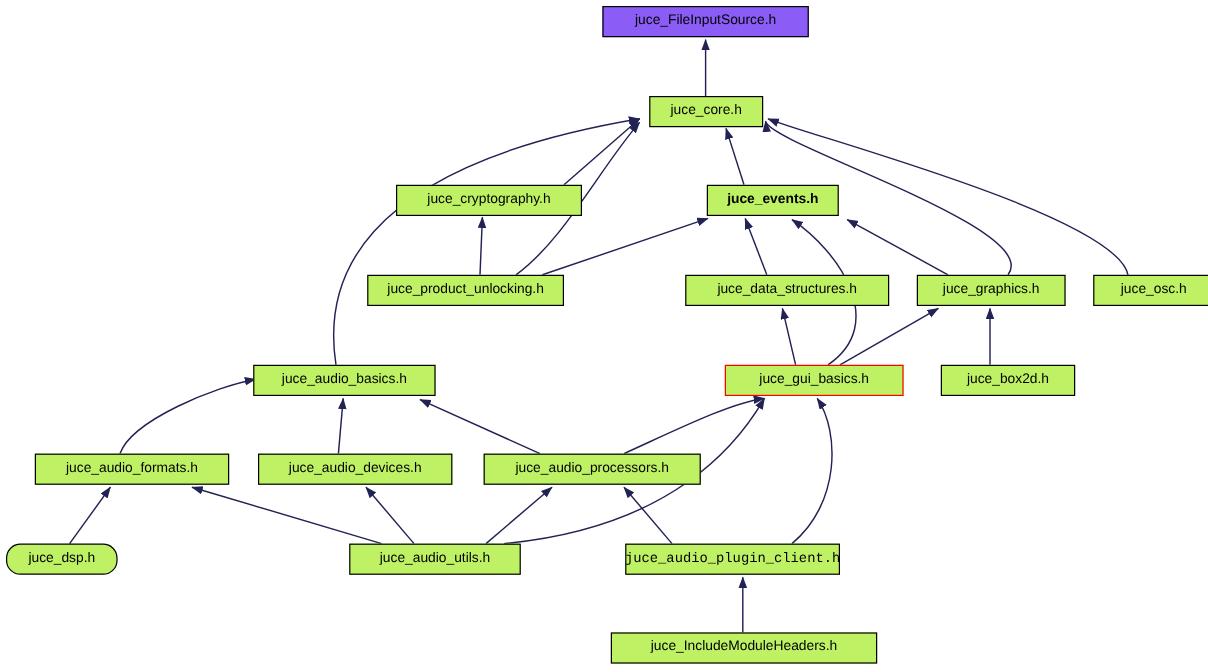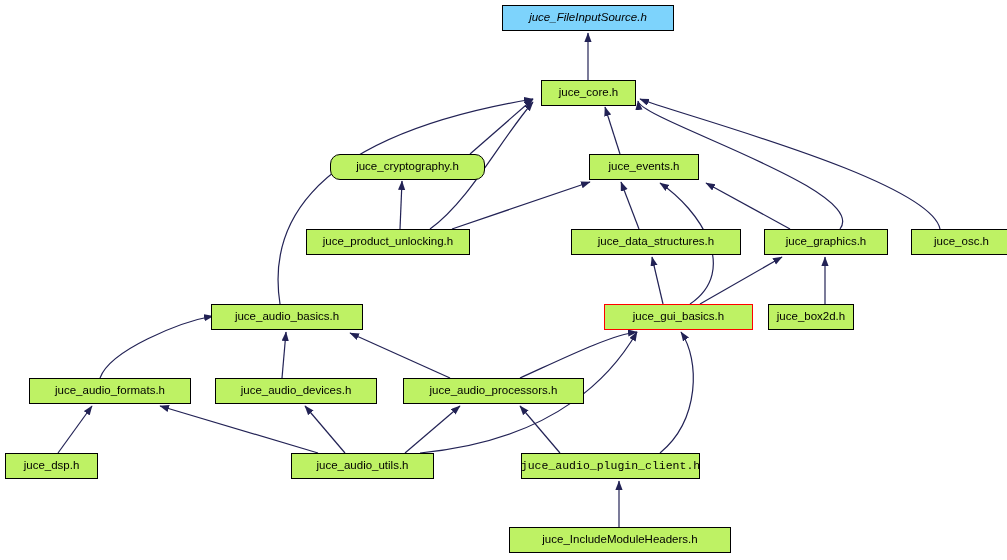--- a/index.html
+++ b/index.html
@@ -32,23 +32,22 @@
     font-size: 11.5px;
     line-height: 1;
     display: flex;
     align-items: center;
     justify-content: center;
     white-space: nowrap;
     padding: 0 6px;
     height: 26px;
   }
   .node.root {
-    background: #7dd3fc;
+    background: #8b5cf6;
     border-color: #000000;
-    font-style: italic;
   }
   .node.highlight {
     border-color: #ff0000;
     color: #000000;
   }
 </style>
 </head>
 <body>
 
 <div id="canvas">
@@ -112,30 +111,30 @@
       <path d="M560,453 L520,406"></path>
 
       <path d="M660,453 C700,420 700,360 681,332"></path>
 
       <path d="M619,527 L619,481"></path>
     </g>
   </svg>
 
   <div class="node root" style="left:502px;top:5px;width:172px;">juce_FileInputSource.h</div>
   <div class="node" style="left:541px;top:80px;width:95px;">juce_core.h</div>
-  <div class="node" style="left:330px;top:154px;width:155px;border-radius:10px;">juce_cryptography.h</div>
-  <div class="node" style="left:589px;top:154px;width:110px;">juce_events.h</div>
+  <div class="node" style="left:330px;top:154px;width:155px;">juce_cryptography.h</div>
+  <div class="node" style="left:589px;top:154px;width:110px;font-weight:bold;">juce_events.h</div>
   <div class="node" style="left:306px;top:229px;width:164px;">juce_product_unlocking.h</div>
   <div class="node" style="left:571px;top:229px;width:170px;">juce_data_structures.h</div>
   <div class="node" style="left:764px;top:229px;width:124px;">juce_graphics.h</div>
   <div class="node" style="left:911px;top:229px;width:101px;">juce_osc.h</div>
   <div class="node" style="left:211px;top:304px;width:152px;">juce_audio_basics.h</div>
   <div class="node highlight" style="left:604px;top:304px;width:149px;">juce_gui_basics.h</div>
-  <div class="node" style="left:768px;top:304px;width:86px;">juce_box2d.h</div>
+  <div class="node" style="left:784px;top:304px;width:112px;">juce_box2d.h</div>
   <div class="node" style="left:29px;top:378px;width:162px;">juce_audio_formats.h</div>
   <div class="node" style="left:215px;top:378px;width:162px;">juce_audio_devices.h</div>
   <div class="node" style="left:403px;top:378px;width:181px;">juce_audio_processors.h</div>
-  <div class="node" style="left:5px;top:453px;width:93px;">juce_dsp.h</div>
+  <div class="node" style="left:5px;top:453px;width:93px;border-radius:12px;">juce_dsp.h</div>
   <div class="node" style="left:291px;top:453px;width:143px;">juce_audio_utils.h</div>
   <div class="node" style="left:521px;top:453px;width:179px;font-family:Liberation Mono, monospace;">juce_audio_plugin_client.h</div>
   <div class="node" style="left:509px;top:527px;width:222px;">juce_IncludeModuleHeaders.h</div>
 
 </div>
 
 </body></html>

